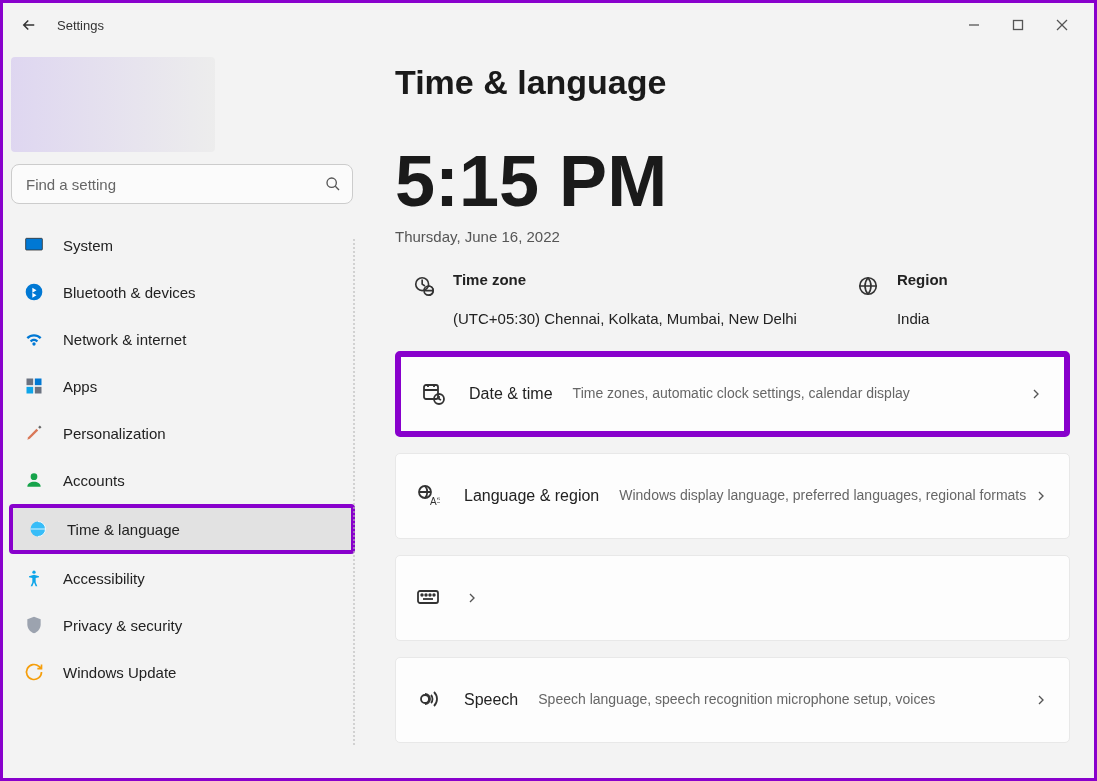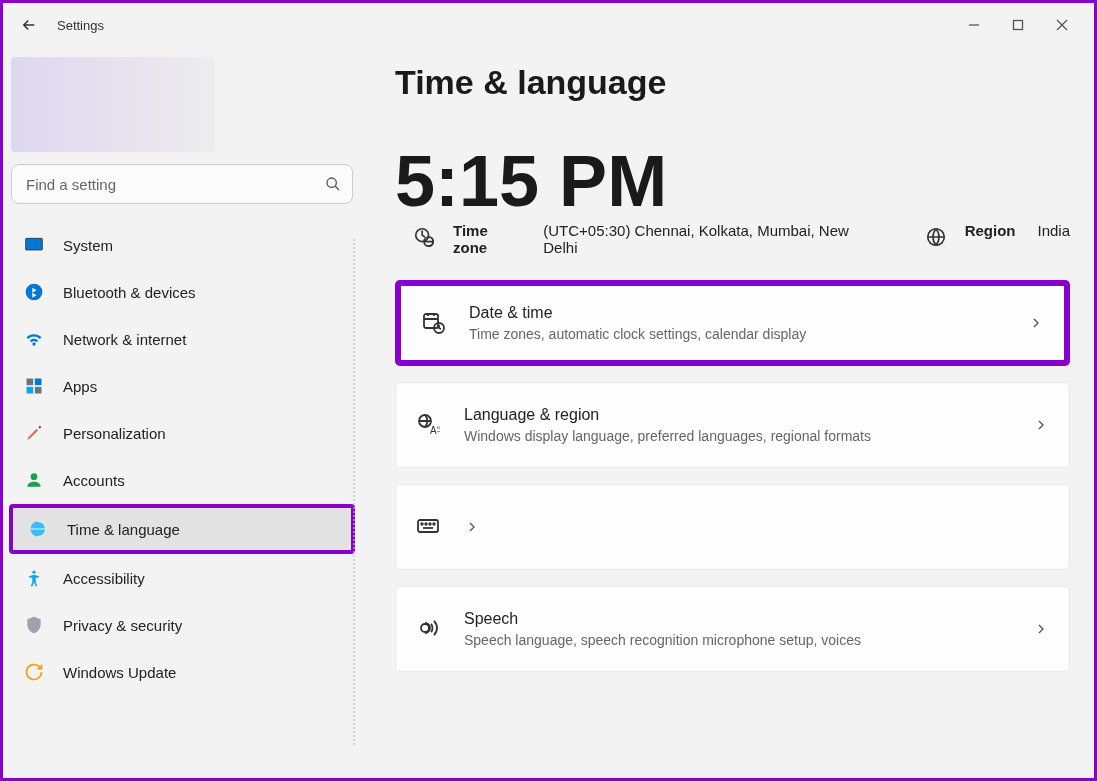--- a/index.html
+++ b/index.html
@@ -29,29 +29,29 @@
     .nav-icon { width: 22px; height: 22px; display: flex; align-items: center; justify-content: center; }
     
     .main { flex: 1; padding: 16px 24px 20px 34px; overflow: auto; }
     .page-title { font-size: 34px; font-weight: 600; color: #1a1a1a; margin-bottom: 38px; }
     .clock-time { font-size: 72px; font-weight: 600; color: #1a1a1a; margin-top: 18px; }
     .clock-date { font-size: 15px; color: #555; margin-top: 6px; margin-bottom: 26px; }
     
     .info-row { display: flex; gap: 60px; margin-bottom: 24px; padding-left: 18px; }
     .info-block { display: flex; gap: 18px; align-items: flex-start; }
     .info-icon { width: 22px; height: 22px; margin-top: 4px; color: #333; }
-    .info-text { display: flex; flex-direction: row; gap: 22px; }
+    .info-text { display: flex; flex-direction: column; gap: 22px; }
     .info-label { font-size: 15px; font-weight: 600; color: #222; }
     .info-value { font-size: 15px; color: #222; }
     
     .card-list { display: flex; flex-direction: column; gap: 16px; }
     .card { background: #fdfdfd; border: 1px solid #e8e8e8; border-radius: 5px; height: 86px; display: flex; align-items: center; padding: 0 20px; cursor: pointer; }
     .card.highlighted { border: 6px solid #8800cc; }
     .card-icon { width: 26px; height: 26px; color: #333; margin-right: 22px; }
-    .card-text { display: flex; flex-direction: column; gap: 4px; flex: 1; }
+    .card-text { display: flex; flex-direction: row; gap: 20px; flex: 1; }
     .card-title { font-size: 16px; color: #222; }
     .card-sub { font-size: 14px; color: #666; }
     .chevron { color: #555; }
     
     svg { display: block; }
   </style>
 </head>
 <body>
 
 <div class="titlebar">
@@ -184,20 +184,21 @@
             </svg>
           </span>
         <span>Windows Update</span>
       </div>
     </div>
   </div>
 
   <div class="main">
     <h1 class="page-title">Time &amp; language</h1>
     <div class="clock-time">5:15 PM</div>
+    <div class="clock-date">Thursday, June 16, 2022</div>
 
     <div class="info-row">
       <div class="info-block">
         <span class="info-icon">
             <svg width="22" height="22" viewBox="0 0 24 24" fill="none" stroke="#333" stroke-width="1.8">
               <circle cx="10" cy="10" r="7"></circle>
               <path d="M10 5v5l3 2"></path>
               <circle cx="17" cy="17" r="5"></circle>
               <path d="M12 17h10M17 12a5 5 0 010 10"></path>
             </svg>

